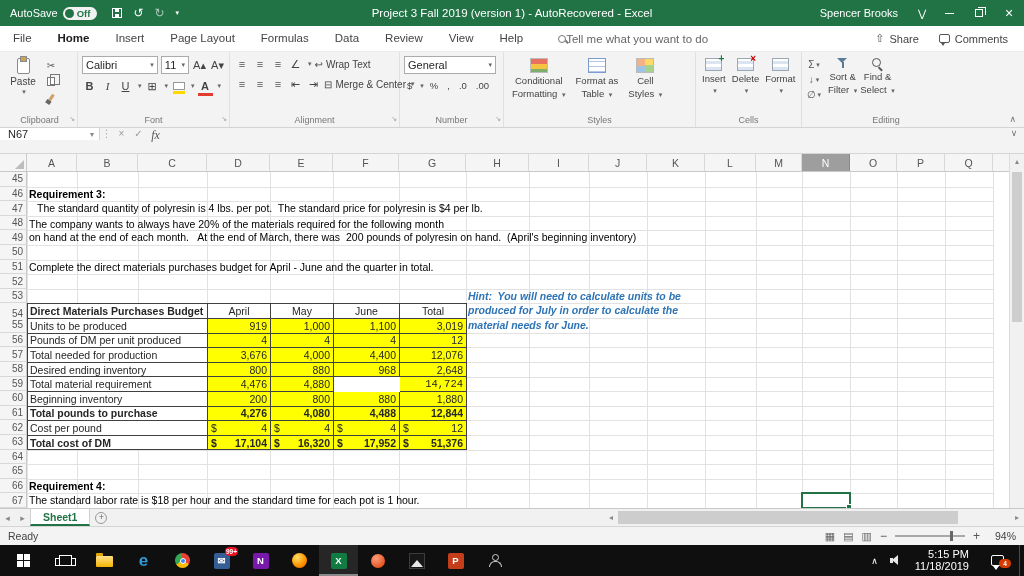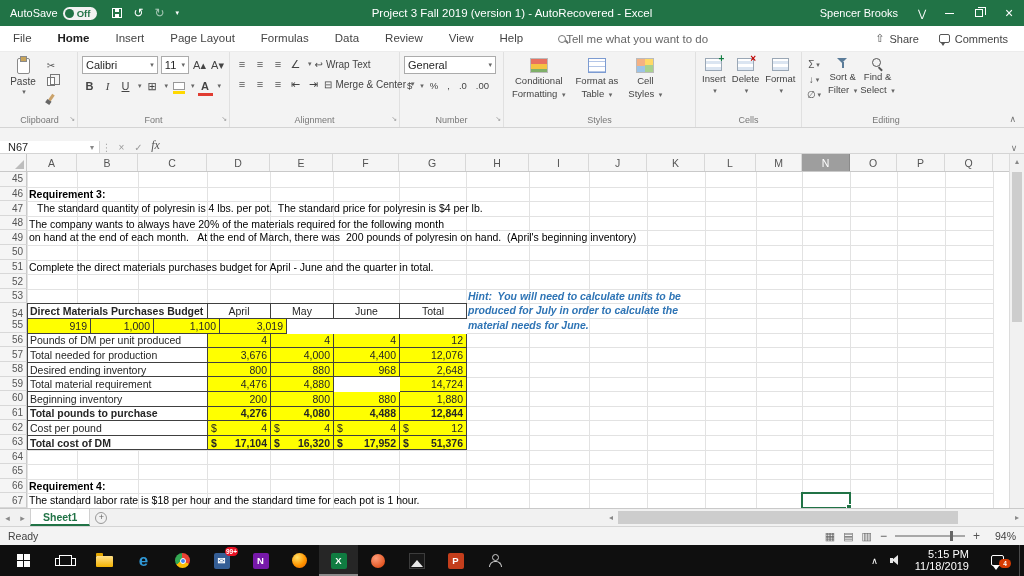--- a/index.html
+++ b/index.html
@@ -81,21 +81,21 @@
   .ministack2{display:flex;flex-direction:column;gap:2px;padding-top:2px;margin-right:3px}
   .funnel{position:relative;width:11px;height:11px;display:inline-block}
   .funnel::before{content:"";position:absolute;top:0;left:0;border-left:5px solid transparent;border-right:5px solid transparent;border-top:5px solid #5b7c99}
   .funnel::after{content:"";position:absolute;top:4px;left:4.5px;width:2px;height:6px;background:#5b7c99}
   .magbig{position:relative;width:11px;height:11px;display:inline-block}
   .magbig::before{content:"";position:absolute;top:0;left:0;width:7px;height:7px;border:1.5px solid #555;border-radius:50%}
   .magbig::after{content:"";position:absolute;bottom:0;right:0;width:5px;height:1.5px;background:#555;transform:rotate(45deg)}
   .ribbon-collapse{position:absolute;right:8px;bottom:3px;font-size:9px;color:#777}
 
   
-  .fbar{position:absolute;top:128px;left:0;right:0;height:26px;background:#f3f3f3;border-bottom:1px solid #d4d4d4;display:flex;align-items:flex-end}
+  .fbar{position:absolute;top:128px;left:0;right:0;height:26px;background:#f3f3f3;border-bottom:1px solid #d4d4d4;display:flex;align-items:flex-start}
   .namebox{width:100px;background:#fff;border-right:1px solid #d4d4d4;display:flex;align-items:center;justify-content:space-between;padding:0 5px 0 8px;font-size:11px}
   .nb-caret{color:#888;font-size:8px}
   .fb-dots{width:13px;display:flex;align-items:center;justify-content:center;color:#aaa;font-size:10px}
   .fb-btn{width:17px;display:flex;align-items:center;justify-content:center;color:#9a9a9a;font-size:10px}
   .fx{font-style:italic;font-family:"Liberation Serif",serif;font-size:12px;color:#555}
   .finput{flex:1;background:#fff;border-left:1px solid #e4e4e4;padding-left:6px;display:flex;align-items:center}
   .fb-chev{width:20px;display:flex;align-items:center;justify-content:center;color:#777;font-size:9px}
 
   
   .colhdrs{position:absolute;top:154px;left:0;width:1009px;height:18px;background:#f5f5f5;border-bottom:1px solid #c9c9c9}
@@ -512,20 +512,21 @@
       <div class="rowhdr" style="top: 321.391px; height: 14.6087px;">67</div>
       <div class="btable" style="top: 131.478px;">
         <div class="brow" style="height: 14.6087px;">
           <div class="bcell blabel boldrow" style="width: 180px;">Direct Materials Purchases Budget</div>
           <div class="bcell bhead" style="width: 63px;">April</div>
           <div class="bcell bhead" style="width: 63px;">May</div>
           <div class="bcell bhead" style="width: 66px;">June</div>
           <div class="bcell bhead" style="width: 67px;">Total</div>
         </div>
         <div class="brow" style="height: 14.6087px;">
+          <div class="bcell blabel" style="width: 180px;">Units to be produced</div>
           <div class="bval" style="width: 63px;">919</div>
           <div class="bval" style="width: 63px;">1,000</div>
           <div class="bval" style="width: 66px;">1,100</div>
           <div class="bval" style="width: 67px;">3,019</div>
         </div>
         <div class="brow" style="height: 14.6087px;">
           <div class="bcell blabel" style="width: 180px;">Pounds of DM per unit produced</div>
           <div class="bval" style="width: 63px;">4</div>
           <div class="bval" style="width: 63px;">4</div>
           <div class="bval" style="width: 66px;">4</div>
@@ -543,21 +544,21 @@
           <div class="bval" style="width: 63px;">800</div>
           <div class="bval" style="width: 63px;">880</div>
           <div class="bval" style="width: 66px;">968</div>
           <div class="bval" style="width: 67px;">2,648</div>
         </div>
         <div class="brow" style="height: 14.6087px;">
           <div class="bcell blabel" style="width: 180px;">Total material requirement</div>
           <div class="bval" style="width: 63px;">4,476</div>
           <div class="bval" style="width: 63px;">4,880</div>
           <div class="bval" style="width: 66px; margin-top: 25px;">5,368</div>
-          <div class="bval" style="width: 67px;">14,724</div>
+          <div class="bval" style="width: 67px; font-family: Liberation Mono, monospace;">14,724</div>
         </div>
         <div class="brow" style="height: 14.6087px;">
           <div class="bcell blabel" style="width: 180px;">Beginning inventory</div>
           <div class="bval" style="width: 63px;">200</div>
           <div class="bval" style="width: 63px;">800</div>
           <div class="bval" style="width: 66px;">880</div>
           <div class="bval" style="width: 67px;">1,880</div>
         </div>
         <div class="brow" style="height: 14.6087px;">
           <div class="bcell blabel boldrow" style="width: 180px;">Total pounds to purchase</div>

